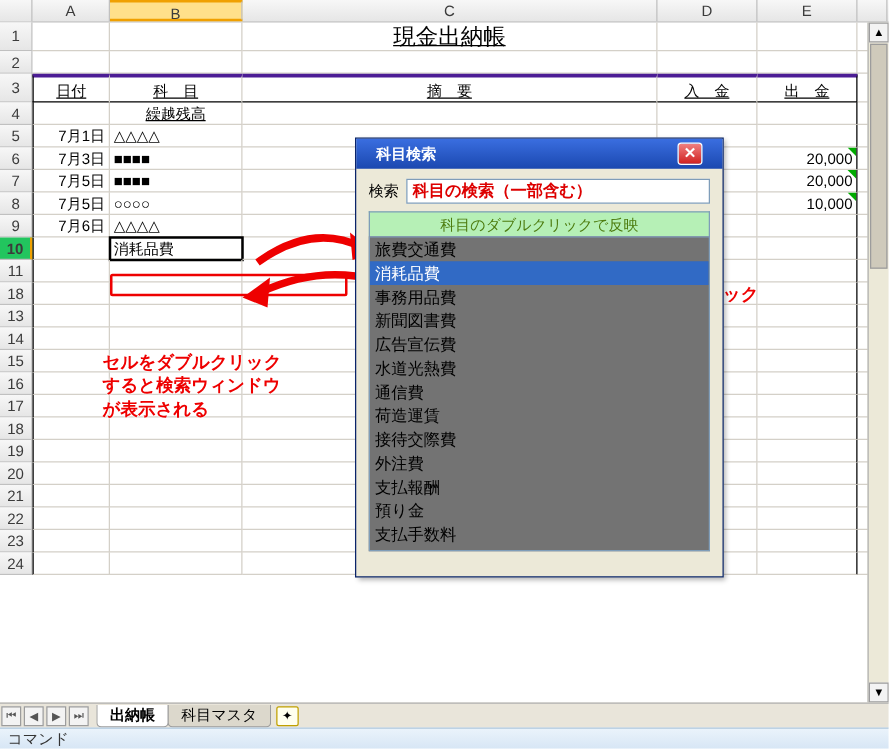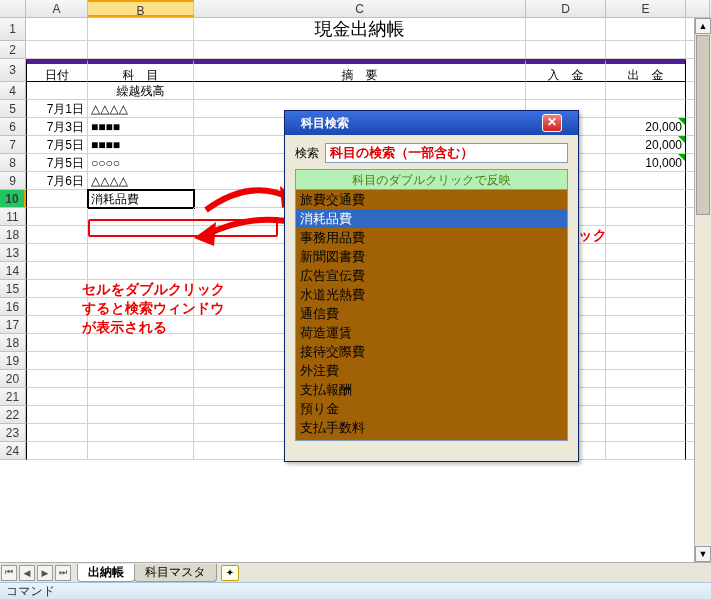--- a/index.html
+++ b/index.html
@@ -12,25 +12,25 @@
     .colhdr.sel { background: #ffe08a; border-top: 2px solid #f0a000; border-bottom: 2px solid #f0a000; }
     .cA { width: 62px; } .cB { width: 106px; } .cC { width: 332px; } .cD { width: 80px; } .cE { width: 80px; } .cF { width: 24px; }
 
     
     .grid-row { display: flex; height: 18px; }
     .rowhdr { width: 26px; background: linear-gradient(#f7f7f7,#e6e6e6); border-right: 1px solid #c0c0c0; border-bottom: 1px solid #c0c0c0; text-align: center; line-height: 18px; color: #3b3b3b; }
     .rowhdr.sel { background: #22c55e; border-right: 2px solid #f0a000; font-weight: bold; }
     .cell { border-right: 1px solid #d4d0c8; border-bottom: 1px solid #d4d0c8; line-height: 18px; padding: 0 3px; white-space: nowrap; overflow: hidden; position: relative; }
     .tall { height: 23px; line-height: 23px; }
     .tall .rowhdr, .tall .cell { height: 23px; line-height: 23px; }
-    .center { text-align: center; } .right { text-align: right; }
+    .center { text-align: center; text-decoration: underline; } .right { text-align: right; }
     .titlecell { font-size: 18px; }
 
     
-    .btop { border-top: 5px solid #4c1d95; }
+    .btop { border-top: 3px solid #4c1d95; }
     .bleft { border-left: 1px solid #000; }
     .bright { border-right: 1px solid #000 !important; }
     .bbot { border-bottom: 1px solid #000 !important; }
 
     .green-tick { position: absolute; right: 0; top: 0; width: 0; height: 0; border-top: 7px solid #0a0; border-left: 7px solid transparent; }
 
     .active-cell-ring { outline: 2px solid #000; outline-offset: -1px; }
 
     
     .red-box { border: 2px solid #e00; border-radius: 2px; position: absolute; left: 88px; top: 219px; width: 190px; height: 18px; pointer-events: none; }
@@ -46,21 +46,21 @@
 
     
     .dialog { position: absolute; left: 284px; top: 110px; width: 295px; background: #ece9d8; border: 1px solid #0a246a; box-shadow: 2px 2px 4px rgba(0,0,0,.3); }
     .titlebar { height: 24px; background: linear-gradient(#3a6ee0,#1b48b0); color: #fff; display: flex; align-items: center; padding: 0 16px; font-size: 12px; font-weight: bold; }
     .titlebar .spacer { flex: 1; }
     .closebtn { width: 20px; height: 18px; background: linear-gradient(#f08080,#d02020); border: 1px solid #fff; border-radius: 3px; color: #fff; text-align: center; line-height: 14px; font-weight: bold; cursor: default; }
     .dlg-body { padding: 8px 10px 20px; }
     .search-row { display: flex; align-items: center; gap: 6px; margin-bottom: 6px; }
     .search-row input { flex: 1; height: 20px; border: 1px solid #7f9db9; padding: 0 4px; color: #d00; font-weight: bold; font-size: 13px; }
     .list-hdr { background: #b6f0b6; border: 1px solid #7f9db9; border-bottom: none; text-align: center; color: #4d7c0f; height: 20px; line-height: 20px; }
-    .listbox { border: 1px solid #7f9db9; background: #a16207; height: 252px; overflow-y: scroll; }
+    .listbox { border: 1px solid #7f9db9; background: #737373; height: 252px; overflow-y: scroll; }
     .listitem { padding: 1px 4px; font-size: 13px; line-height: 17px; cursor: default; }
     .listitem.sel { background: #316ac5; color: #fff; }
 
     
     ::-webkit-scrollbar { width: 16px; background: #ece9d8; }
     ::-webkit-scrollbar-thumb { background: #c8c4b8; border: 1px solid #a0a0a0; }
     ::-webkit-scrollbar-button { background: #ece9d8; border: 1px solid #a0a0a0; height: 16px; }
 
     
     .tabstrip { position: absolute; left: 0; bottom: 17px; right: 0; height: 20px; background: #e9e5da; display: flex; align-items: center; border-top: 1px solid #b0b0b0; }

